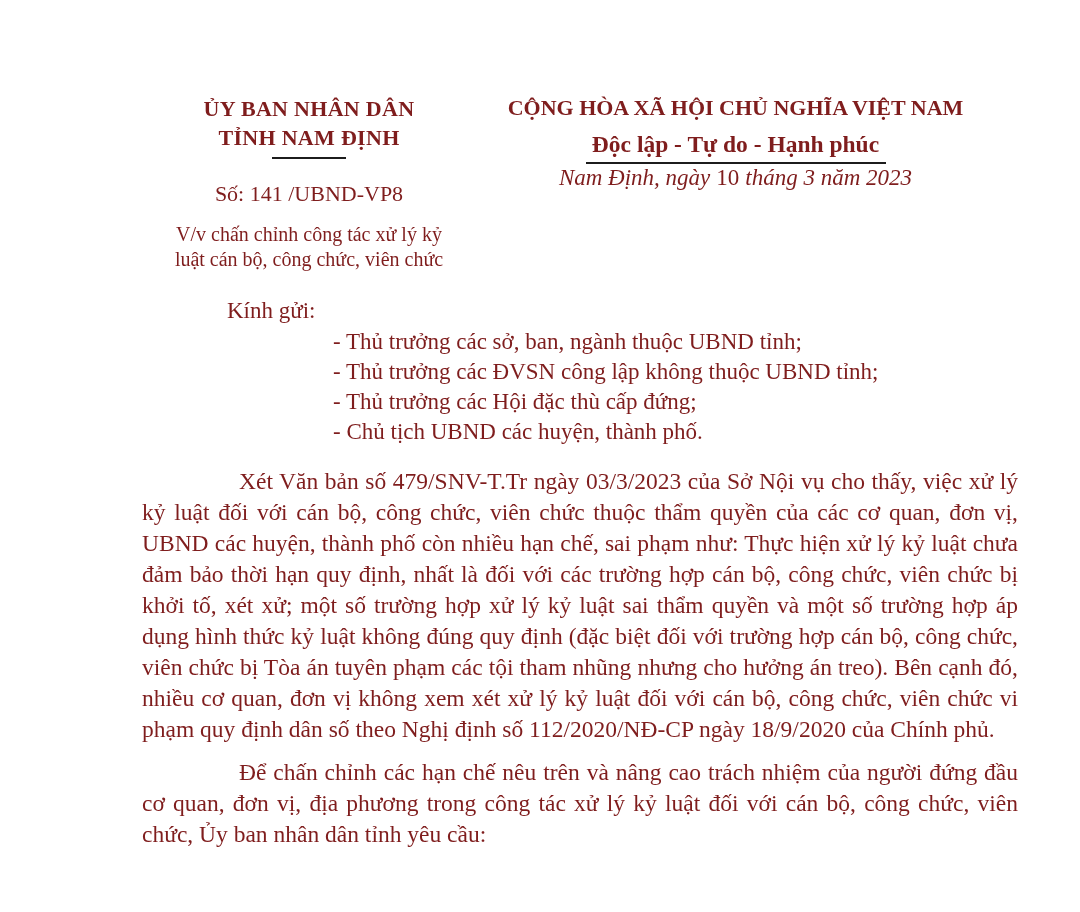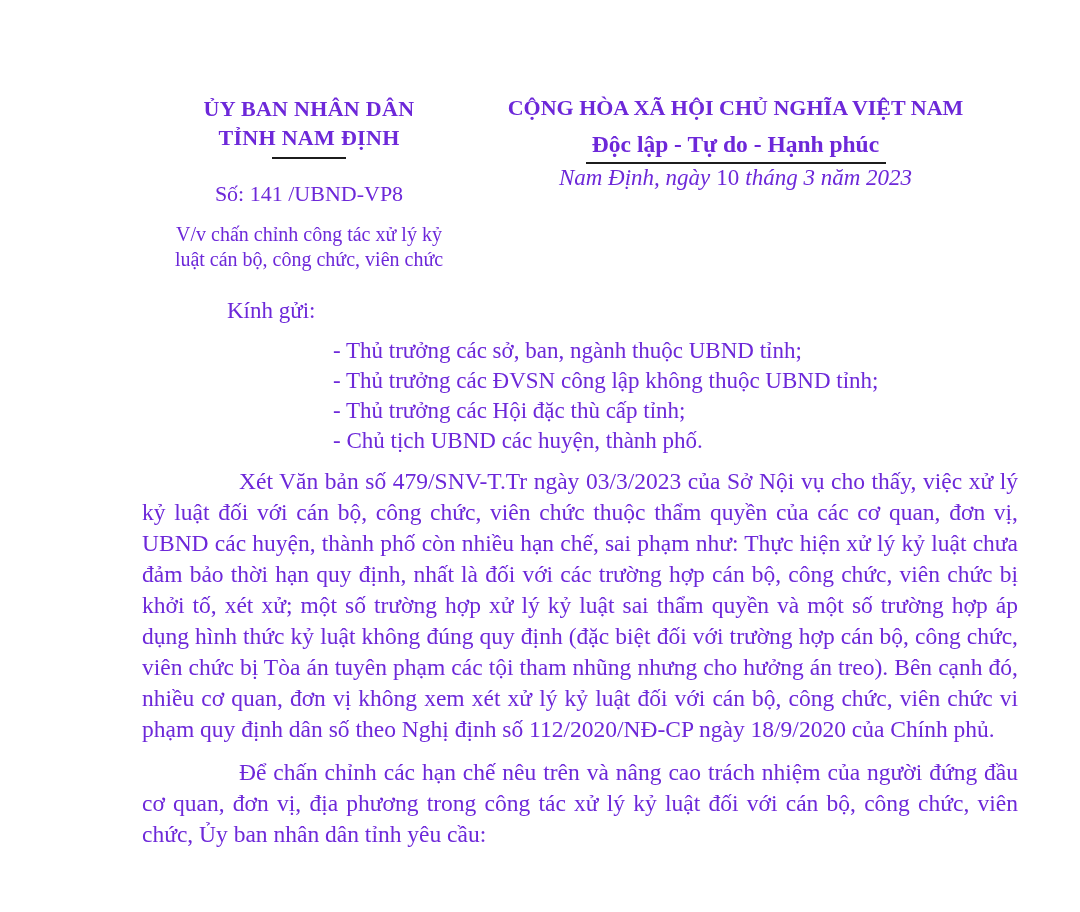--- a/index.html
+++ b/index.html
@@ -6,21 +6,21 @@
     margin: 0;
     padding: 0;
     background: #ffffff;
   }
   .page {
     position: relative;
     width: 1080px;
     height: 912px;
     background: #ffffff;
     overflow: hidden;
-    color: #6d28d9;
+    color: #7f1d1d;
     font-family: "Liberation Serif", "DejaVu Serif", serif;
   }
 
   
   .hdr-left {
     position: absolute;
     left: 148px;
     top: 94px;
     width: 322px;
     text-align: center;
@@ -92,21 +92,21 @@
     position: absolute;
     left: 227px;
     top: 295px;
     font-size: 23px;
   }
   .salutation {
     line-height: 31px;
   }
   .recipient-list {
     list-style: none;
-    margin: 10px 0 0 106px;
+    margin: 1px 0 0 106px;
     padding: 0;
   }
   .recipient-list li {
     line-height: 30px;
     white-space: nowrap;
   }
 
   
   .body-text {
     position: absolute;
@@ -143,21 +143,21 @@
     <div class="place-date">
       <span>Nam Định, ngày</span><span class="day">10</span><span>tháng 3 năm 2023</span>
     </div>
   </div>
 
   <div class="recipients">
     <div class="salutation">Kính gửi:</div>
     <ul class="recipient-list">
       <li>- Thủ trưởng các sở, ban, ngành thuộc UBND tỉnh;</li>
       <li>- Thủ trưởng các ĐVSN công lập không thuộc UBND tỉnh;</li>
-      <li>- Thủ trưởng các Hội đặc thù cấp tỉnh;</li>
+      <li>- Thủ trưởng các Hội đặc thù cấp đứng;</li>
       <li>- Chủ tịch UBND các huyện, thành phố.</li>
     </ul>
   </div>
 
   <div class="body-text">
     <p>Xét Văn bản số 479/SNV-T.Tr ngày 03/3/2023 của Sở Nội vụ cho thấy, việc xử lý kỷ luật đối với cán bộ, công chức, viên chức thuộc thẩm quyền của các cơ quan, đơn vị, UBND các huyện, thành phố còn nhiều hạn chế, sai phạm như: Thực hiện xử lý kỷ luật chưa đảm bảo thời hạn quy định, nhất là đối với các trường hợp cán bộ, công chức, viên chức bị khởi tố, xét xử; một số trường hợp xử lý kỷ luật sai thẩm quyền và một số trường hợp áp dụng hình thức kỷ luật không đúng quy định (đặc biệt đối với trường hợp cán bộ, công chức, viên chức bị Tòa án tuyên phạm các tội tham nhũng nhưng cho hưởng án treo). Bên cạnh đó, nhiều cơ quan, đơn vị không xem xét xử lý kỷ luật đối với cán bộ, công chức, viên chức vi phạm quy định dân số theo Nghị định số 112/2020/NĐ-CP ngày 18/9/2020 của Chính phủ.</p>
     <p>Để chấn chỉnh các hạn chế nêu trên và nâng cao trách nhiệm của người đứng đầu cơ quan, đơn vị, địa phương trong công tác xử lý kỷ luật đối với cán bộ, công chức, viên chức, Ủy ban nhân dân tỉnh yêu cầu:</p>
   </div>
 
 </div>

